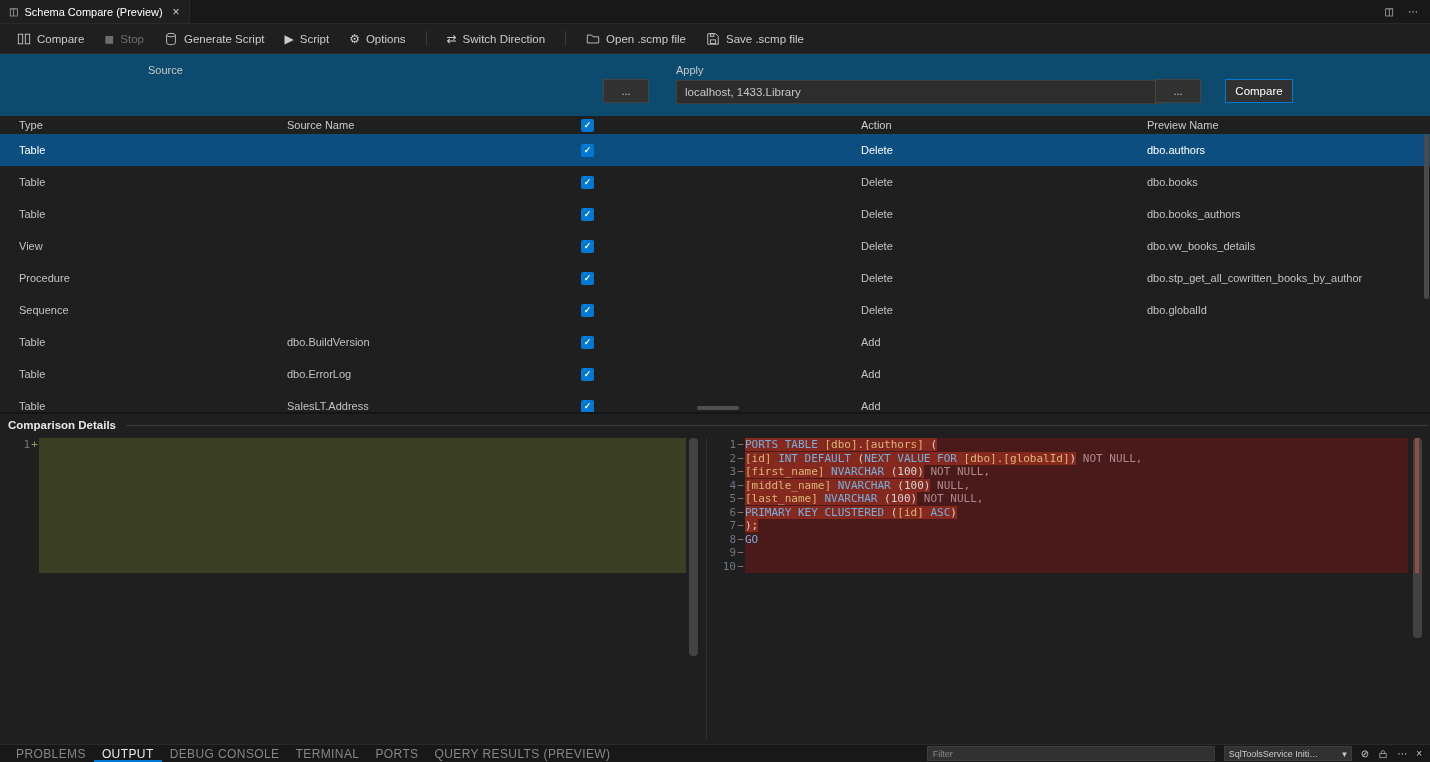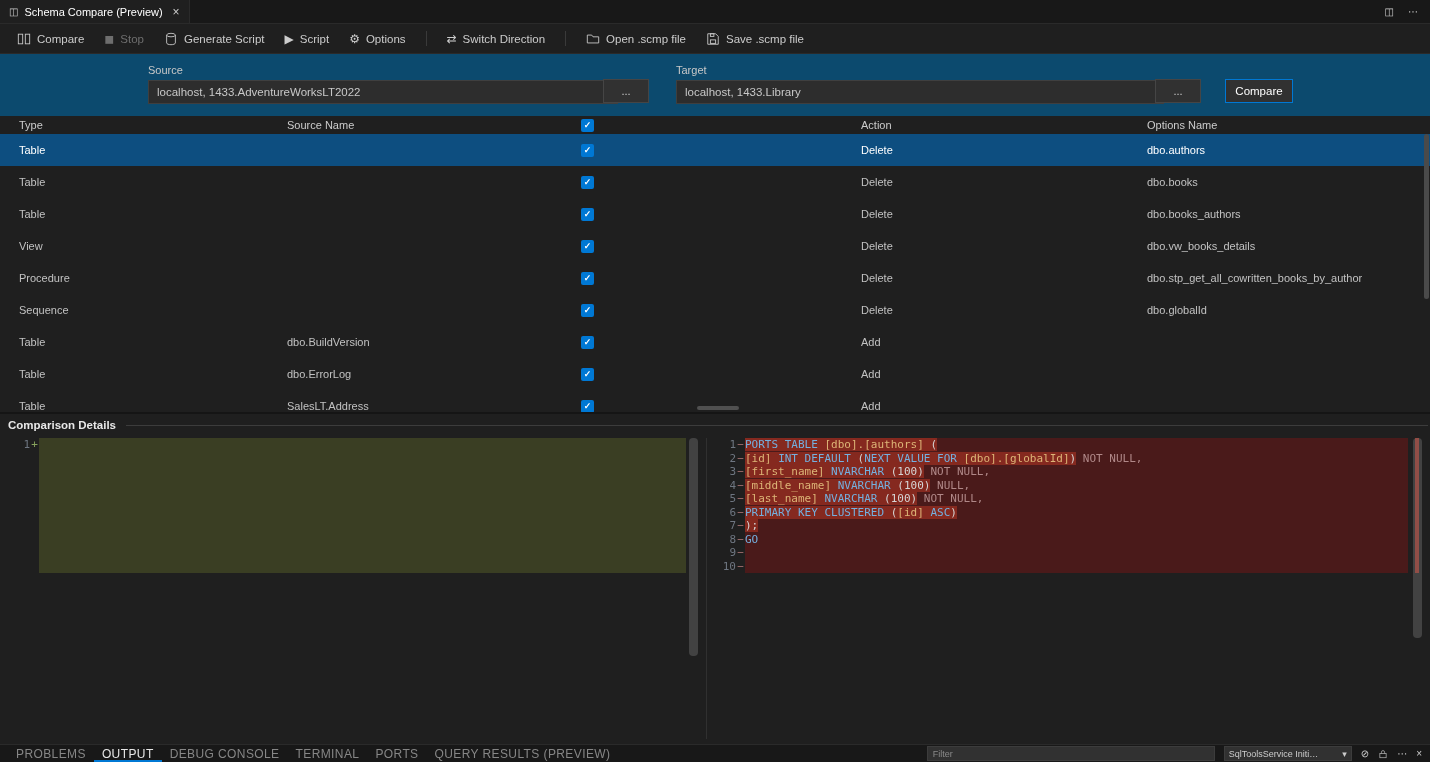--- a/index.html
+++ b/index.html
@@ -169,39 +169,38 @@
           <rect x="5" y="9" width="6" height="4" fill="none" stroke="currentColor"></rect>
           <rect x="5" y="2" width="4" height="3" fill="none" stroke="currentColor"></rect>
         </svg>
       </span>
     <span>Save .scmp file</span>
   </div>
 </div>
 
 <div class="cmphead">
   <div class="fldlabel" style="left:148px;top:10px">Source</div>
-  <input class="txtinput" style="left: 148px; top: 26px; width: 452px;" value="localhost, 1433.AdventureWorksLT2022">
   <button class="btn-ellipsis" style="left:603px;top:25px">...</button>
-  <div class="fldlabel" style="left:676px;top:10px">Target</div>
+  <div class="fldlabel" style="left:676px;top:10px">Apply</div>
   <input class="txtinput" style="left: 676px; top: 26px; width: 470px;" value="localhost, 1433.Library">
   <button class="btn-ellipsis" style="left:1155px;top:25px">...</button>
   <button class="btn-compare" style="left:1225px;top:25px">Compare</button>
 </div>
 
 <div class="grid">
   <div class="ghead">
     <div class="c-type">Type</div>
     <div class="c-src">Source Name</div>
     <div class="c-chk">
       <div class="checkbox">
         <span class="check">✓</span>
       </div>
     </div>
     <div class="c-act">Action</div>
-    <div class="c-tgt">Options Name</div>
+    <div class="c-tgt">Preview Name</div>
   </div>
   <div>
   <div class="grow selected">
     <div class="c-type">Table</div>
     <div class="c-src"></div>
     <div class="c-chk">
       <div class="checkbox">
         <span class="check">✓</span>
       </div>
     </div>

